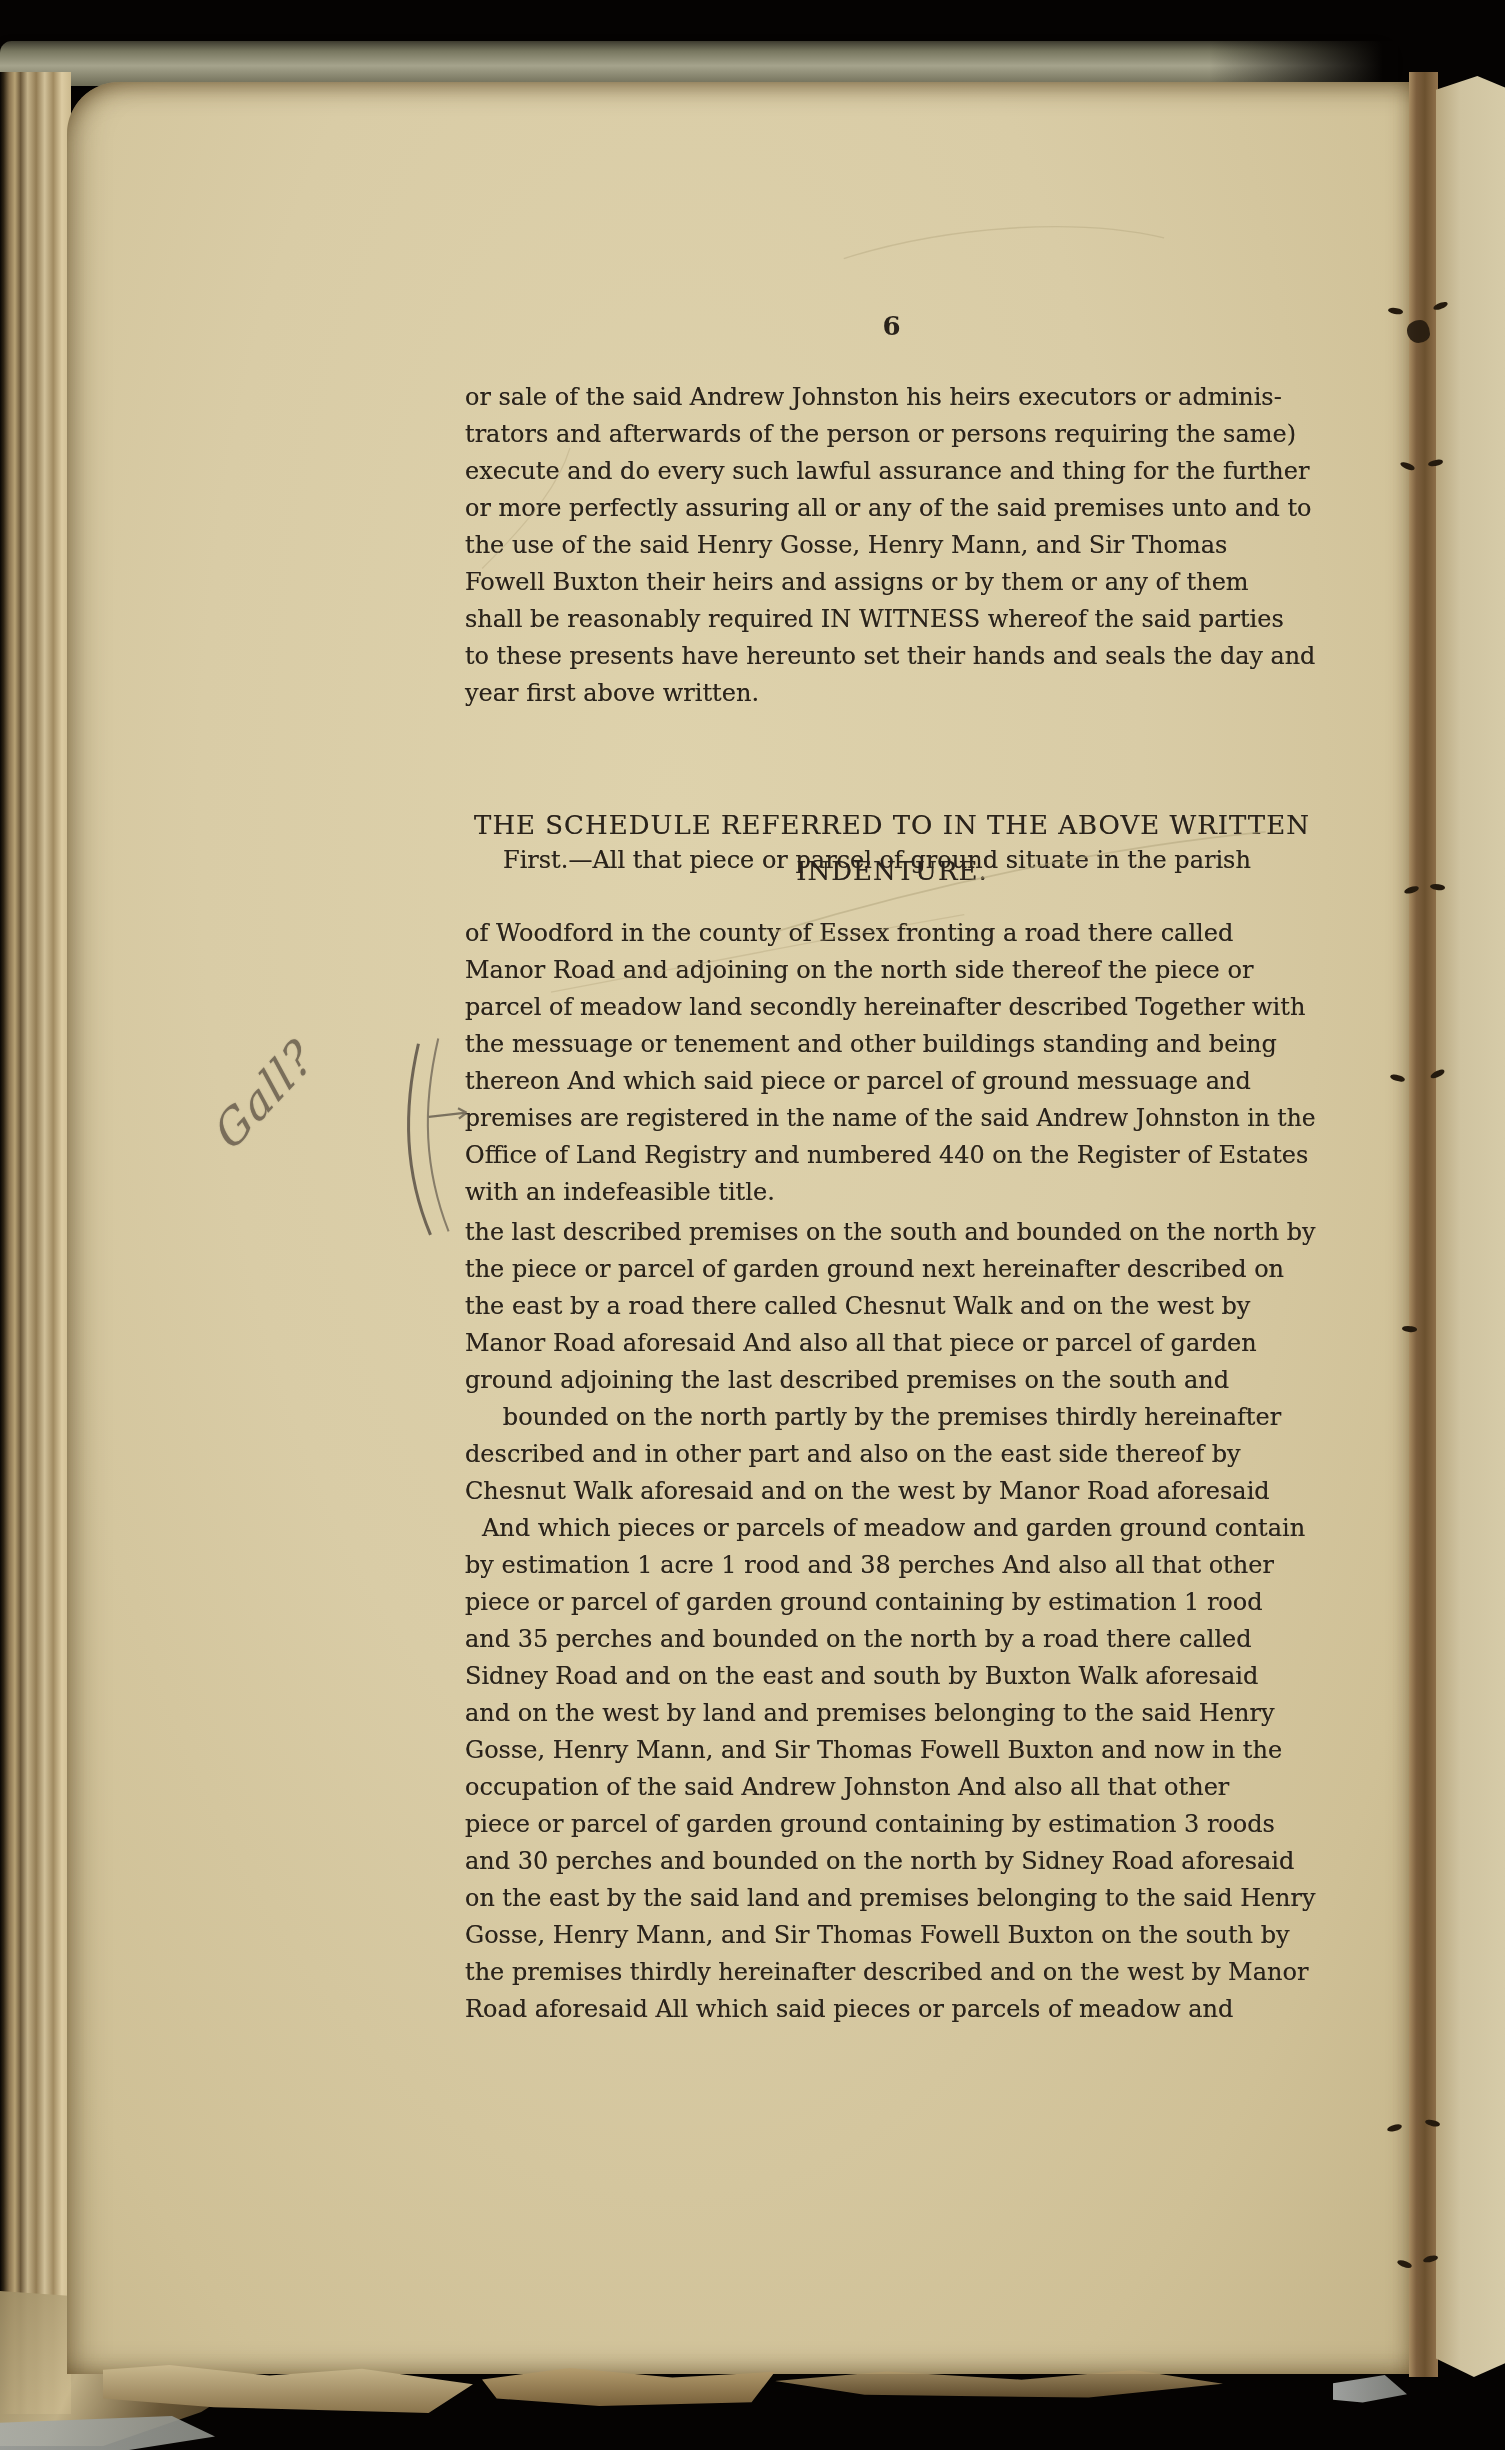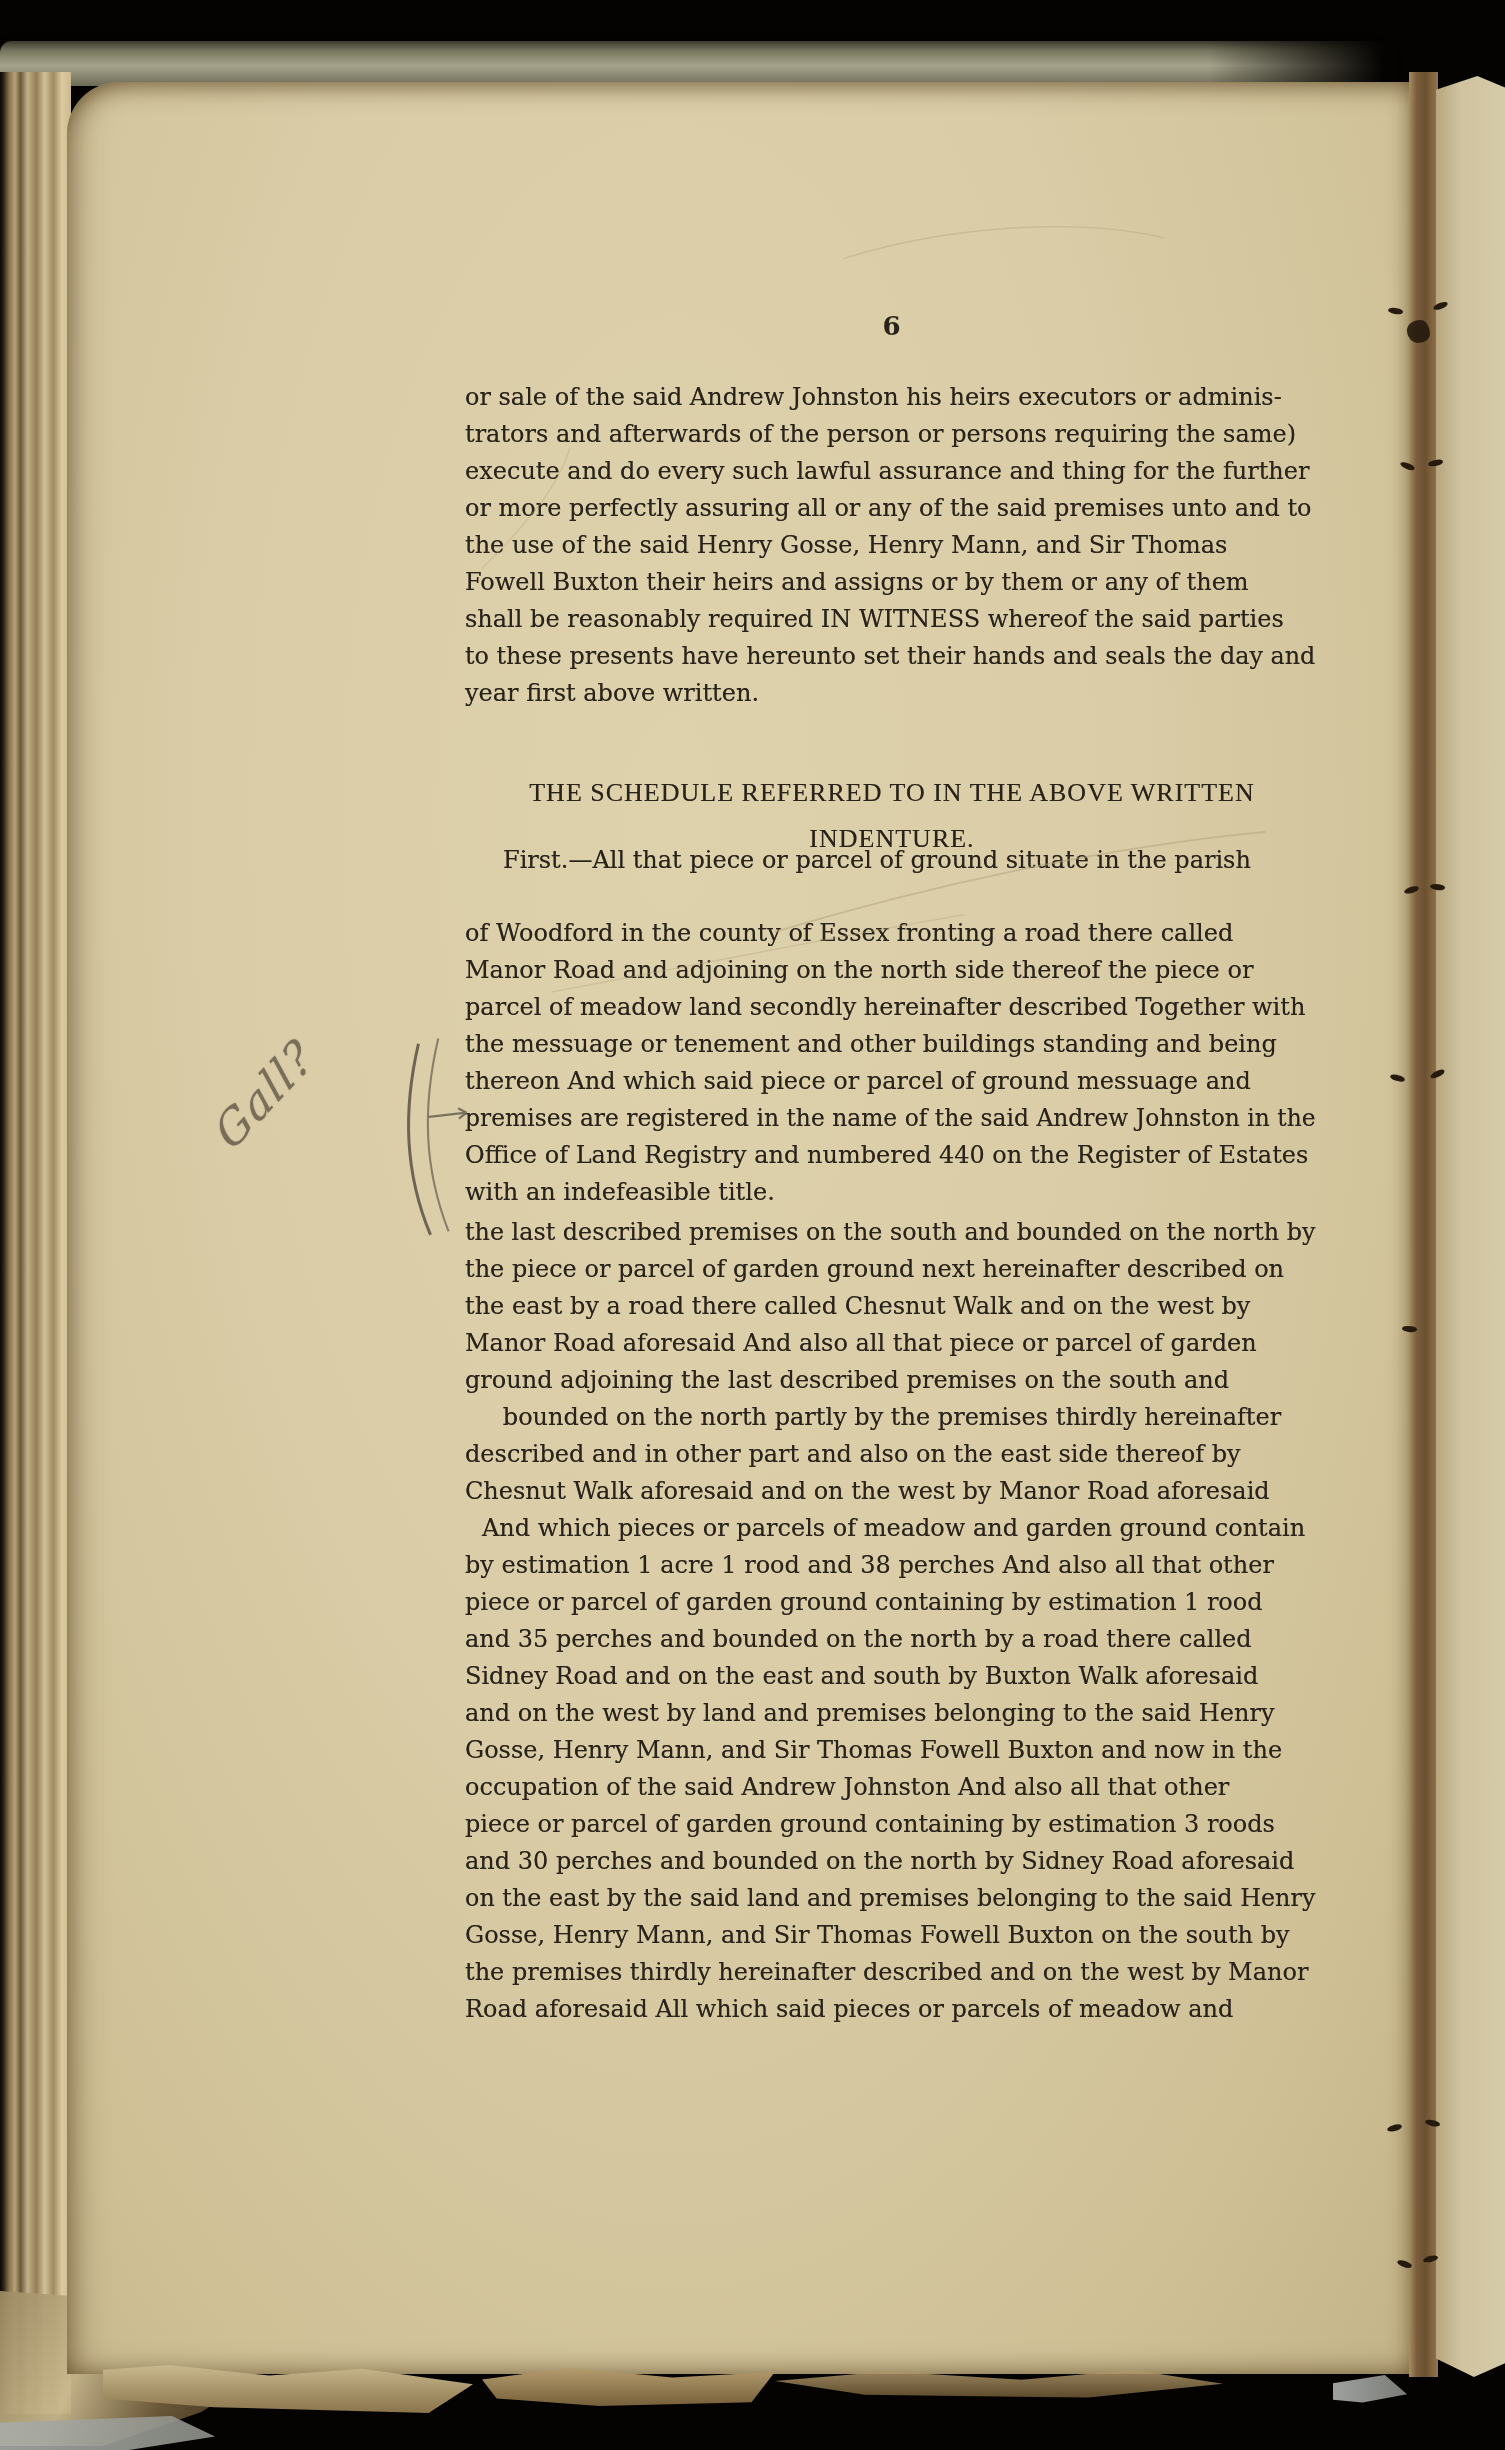--- a/index.html
+++ b/index.html
@@ -82,21 +82,21 @@
   .text-col{position:absolute;left:398px;top:0;width:854px;color:#2a231b;}
   .page-num{position:absolute;top:229px;width:100%;text-align:center;
     font-size:26px;font-weight:bold;letter-spacing:0.9px;}
   .para{position:absolute;width:100%;font-size:24px;}
   .jline{height:37px;line-height:37px;white-space:nowrap;
     text-shadow:0 0 0.6px rgba(42,35,27,.55);}
   .heading-block .jline{text-align:center;font-size:26px;letter-spacing:1px;
     height:46px;line-height:46px;font-weight:500;}
   .jline.indent{text-indent:38px;}
   .para-intro{top:297px;}
-  .heading-block{top:688px;font-family:Liberation Serif, serif;}
+  .heading-block{top:720px;}
   .para-first{top:760px;}
   .para-secondly{top:1132px;}
 
   
   .margin-note{
     position:absolute;left:222px;top:1113px;width:198px;
     transform:rotate(-47deg) skewX(-8deg);transform-origin:left center;
     font-size:45px;font-style:italic;color:#6c6150;opacity:.88;
     letter-spacing:1.7px;text-shadow:0 0 1.3px rgba(108,97,80,.5);
   }

